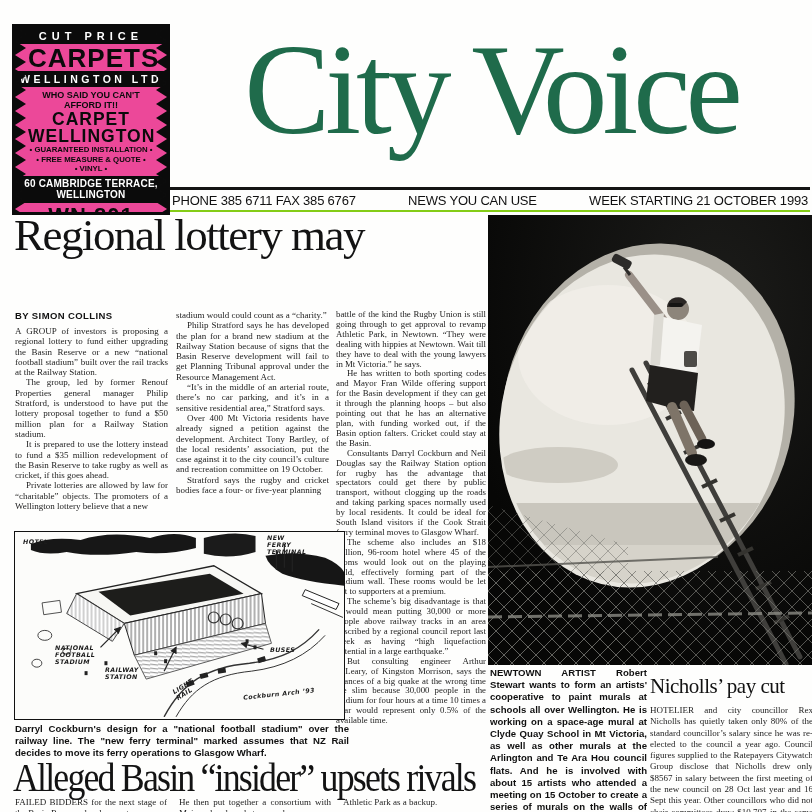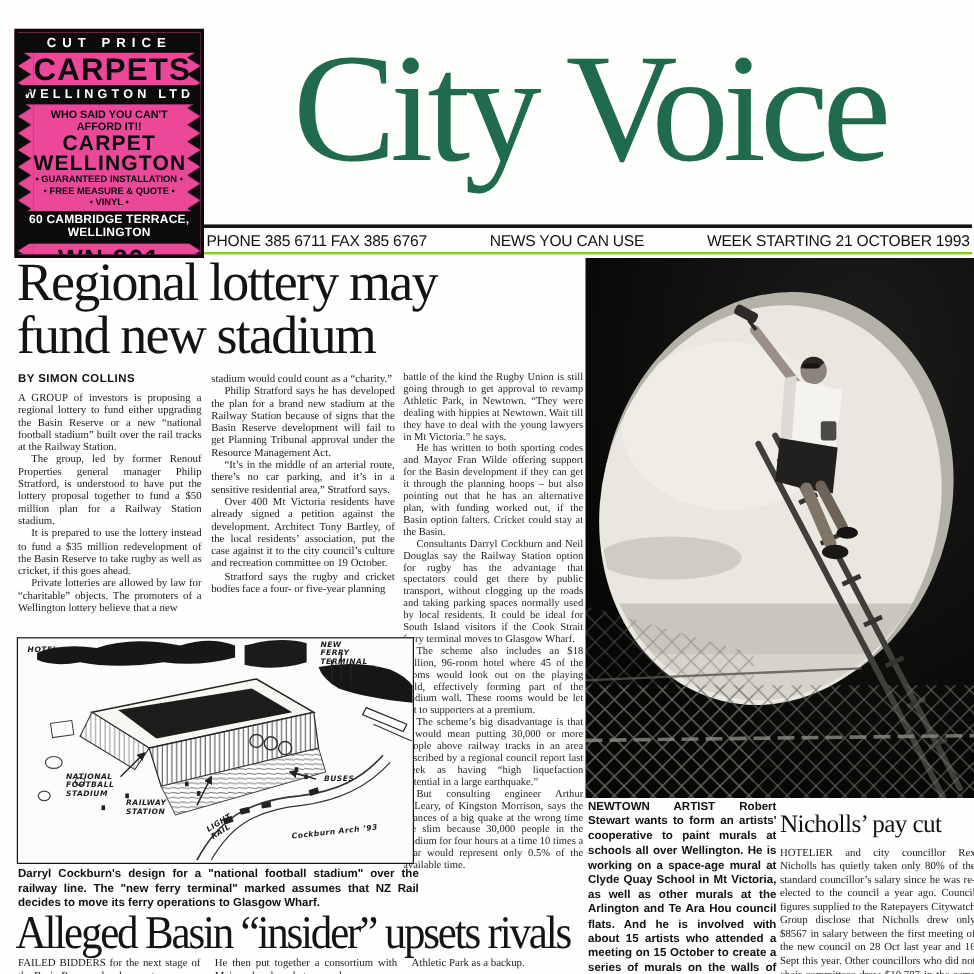--- a/index.html
+++ b/index.html
@@ -132,21 +132,20 @@
 
   <div class="masthead" style="color: rgb(31, 107, 75);">City Voice</div>
   <div class="infobar">
     <span>PHONE 385 6711  FAX 385 6767</span>
     <span>NEWS YOU CAN USE</span>
     <span>WEEK STARTING 21 OCTOBER 1993</span>
   </div>
 
   <div class="headline">
     <div>Regional lottery may</div>
-    <div>fund new stadium</div>
   </div>
 
   <div class="col col1">
     <div class="byline">BY SIMON COLLINS</div>
     <div>
         <p>A GROUP of investors is proposing a regional lottery to fund either upgrading the Basin Reserve or a new “national football stadium” built over the rail tracks at the Railway Station.</p>
         <p>The group, led by former Renouf Properties general manager Philip Stratford, is understood to have put the lottery proposal together to fund a $50 million plan for a Railway Station stadium.</p>
         <p>It is prepared to use the lottery instead to fund a $35 million redevelopment of the Basin Reserve to take rugby as well as cricket, if this goes ahead.</p>
         <p>Private lotteries are allowed by law for “charitable” objects. The promoters of a Wellington lottery believe that a new</p>
       </div>

